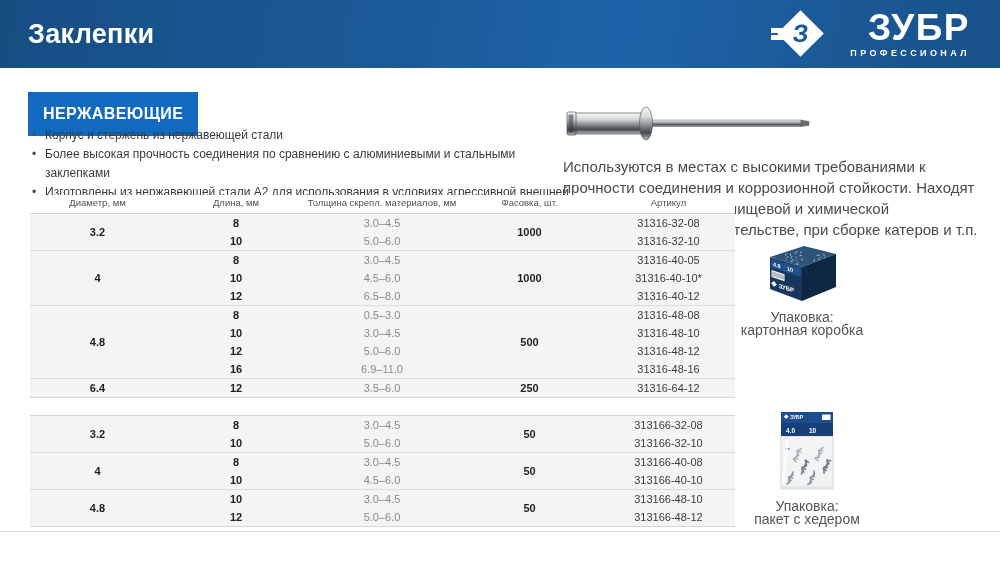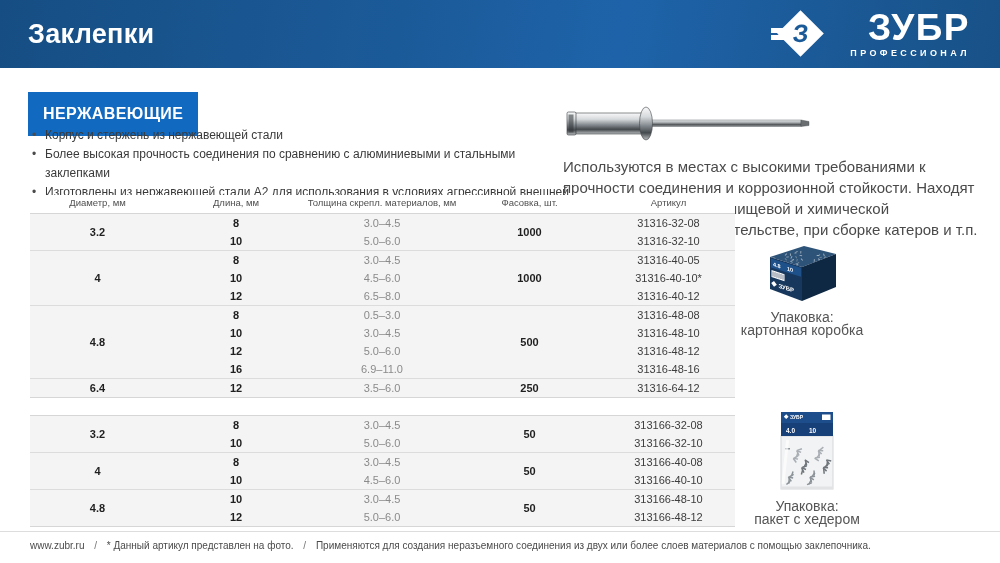--- a/index.html
+++ b/index.html
@@ -360,20 +360,13 @@
       <text x="10" y="22.5" font-size="6.5" font-weight="bold" fill="#ffffff" font-family="Liberation Sans, sans-serif">4.0</text>
       <text x="33" y="22.5" font-size="6.5" font-weight="bold" fill="#ffffff" font-family="Liberation Sans, sans-serif">10</text>
     </svg>
     <figcaption>
       <span>Упаковка:</span><br>
       <span>пакет с хедером</span>
     </figcaption>
   </figure>
 
   <div class="footline"></div>
-  <footer class="footer">
-    <span>www.zubr.ru</span>
-    <span class="sep">/</span>
-    <span>* Данный артикул представлен на фото.</span>
-    <span class="sep">/</span>
-    <span>Применяются для создания неразъемного соединения из двух или более слоев материалов с помощью заклепочника.</span>
-  </footer>
 </div>
 
 </body></html>

